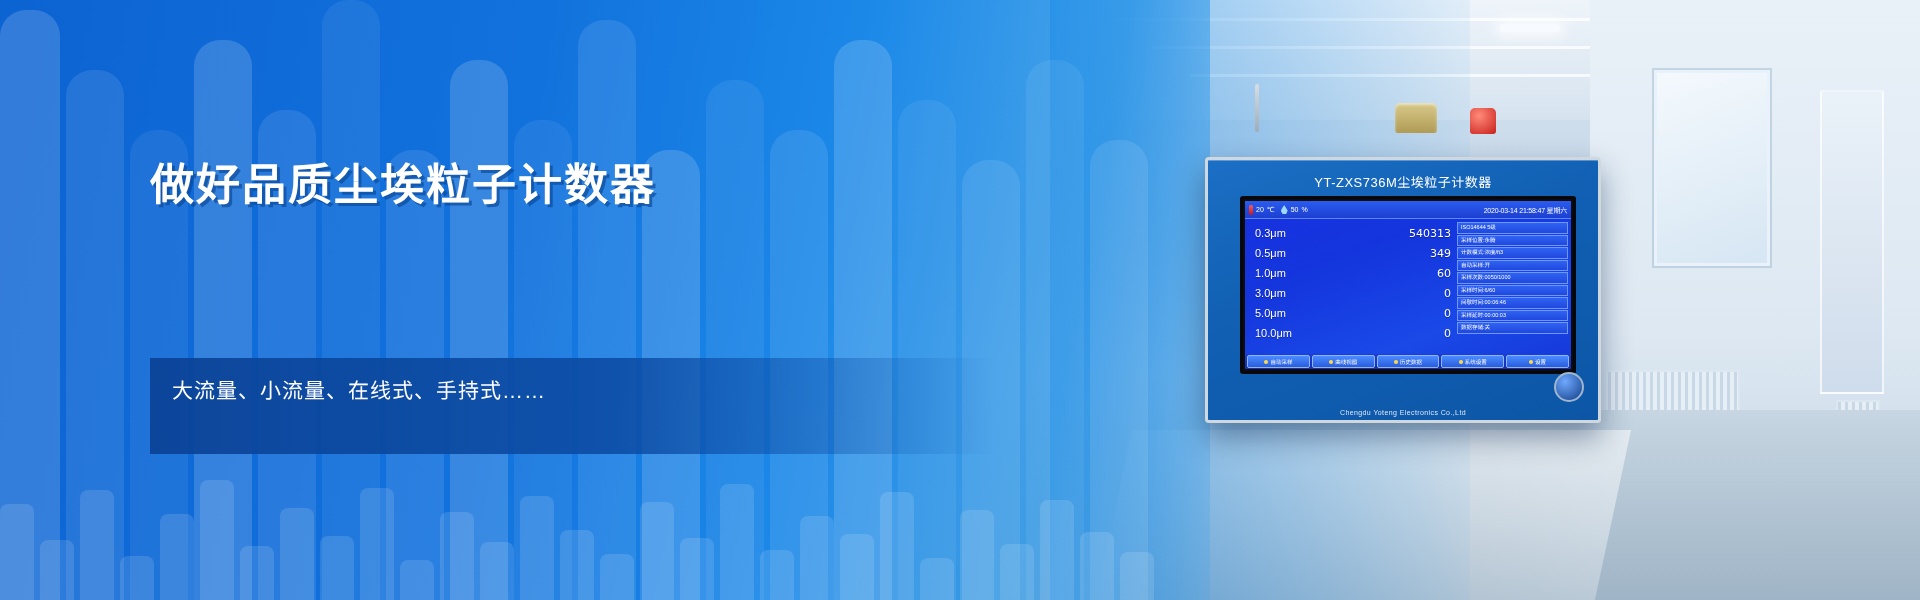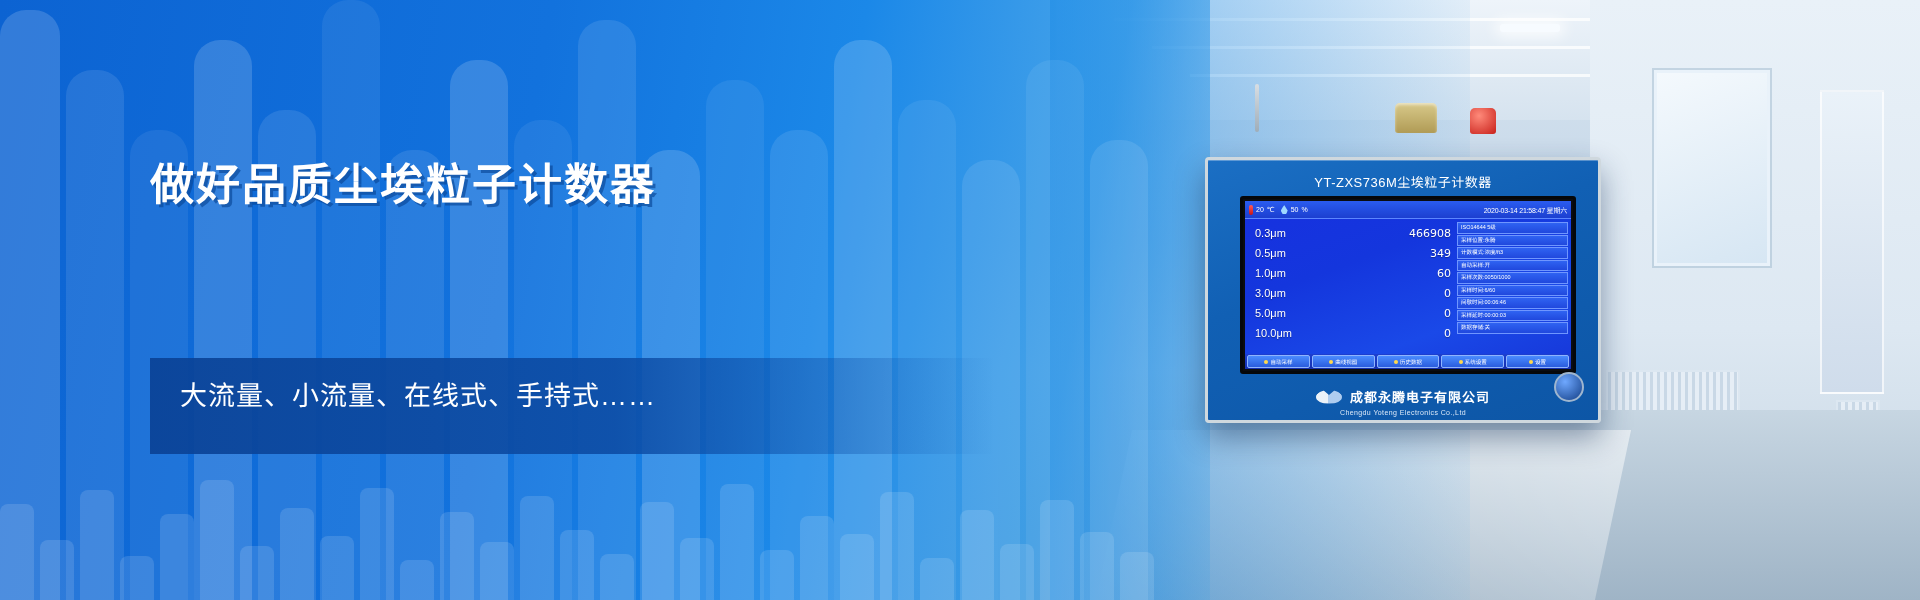--- a/index.html
+++ b/index.html
@@ -44,21 +44,21 @@
   .copy{position:absolute;left:150px;top:135px;width:900px;}
   .h1{font-size:66px;font-weight:bold;color:#ffd21e;letter-spacing:2px;line-height:1.08;
       text-shadow:4px 4px 0 #0b4ea8, -1px -1px 0 #0b4ea8, 1px -1px 0 #0b4ea8, -1px 1px 0 #0b4ea8;
       white-space:nowrap;}
   .h2{margin-top:14px;font-size:44px;font-weight:bold;color:#ffffff;letter-spacing:2px;
       text-shadow:3px 3px 0 rgba(9,70,150,.65);white-space:nowrap;}
 
   
   .band{position:absolute;left:150px;top:358px;width:845px;height:96px;
         background:linear-gradient(90deg,rgba(10,66,150,.92) 0%,rgba(12,76,165,.9) 55%,rgba(20,110,200,.0) 100%);}
-  .band-line{position:absolute;left:30px;color:#ffffff;font-size:27px;letter-spacing:1px;white-space:nowrap;}
+  .band-line{position:absolute;left:22px;color:#ffffff;font-size:21px;letter-spacing:1px;white-space:nowrap;}
   .band-line.a{top:16px;}
   .band-line.b{top:54px;}
 
   
   .device{position:absolute;left:1205px;top:120px;width:390px;height:260px;
      background:linear-gradient(160deg,#1b6fc4 0%,#1160b4 40%,#0d56a6 100%);
      border:3px solid #cfd8de;border-radius:4px;
      box-shadow:0 14px 30px rgba(10,40,80,.45), inset 0 1px 0 rgba(255,255,255,.3);margin-top:37px;}
   .antenna{position:absolute;left:1255px;top:84px;width:4px;height:48px;
      background:linear-gradient(180deg,#d8dee3,#9fadb8);border-radius:2px;}
@@ -212,21 +212,21 @@
             <span>50</span>
             <span>%</span>
           </span>
           <span class="sb-date">2020-03-14 21:58:47 星期六</span>
         </div>
 
         <div class="lcd-body">
           <div class="readings">
             <div class="row">
               <span>0.3μm</span>
-              <span class="val">466908</span>
+              <span class="val">540313</span>
             </div>
             <div class="row">
               <span>0.5μm</span>
               <span class="val">349</span>
             </div>
             <div class="row">
               <span>1.0μm</span>
               <span class="val">60</span>
             </div>
             <div class="row">
@@ -275,21 +275,17 @@
           </div>
           <div class="lbtn">
             <span class="ldot"></span>
             <span>设置</span>
           </div>
         </div>
 
       </div>
     </div>
 
-    <div class="brand">
-      <span class="logo-mark"></span>
-      <span class="brand-cn">成都永腾电子有限公司</span>
-    </div>
     <div class="brand-en">Chengdu Yoteng Electronics Co.,Ltd</div>
     <div class="power"></div>
   </div>
 
 </div>
 
 </body></html>

